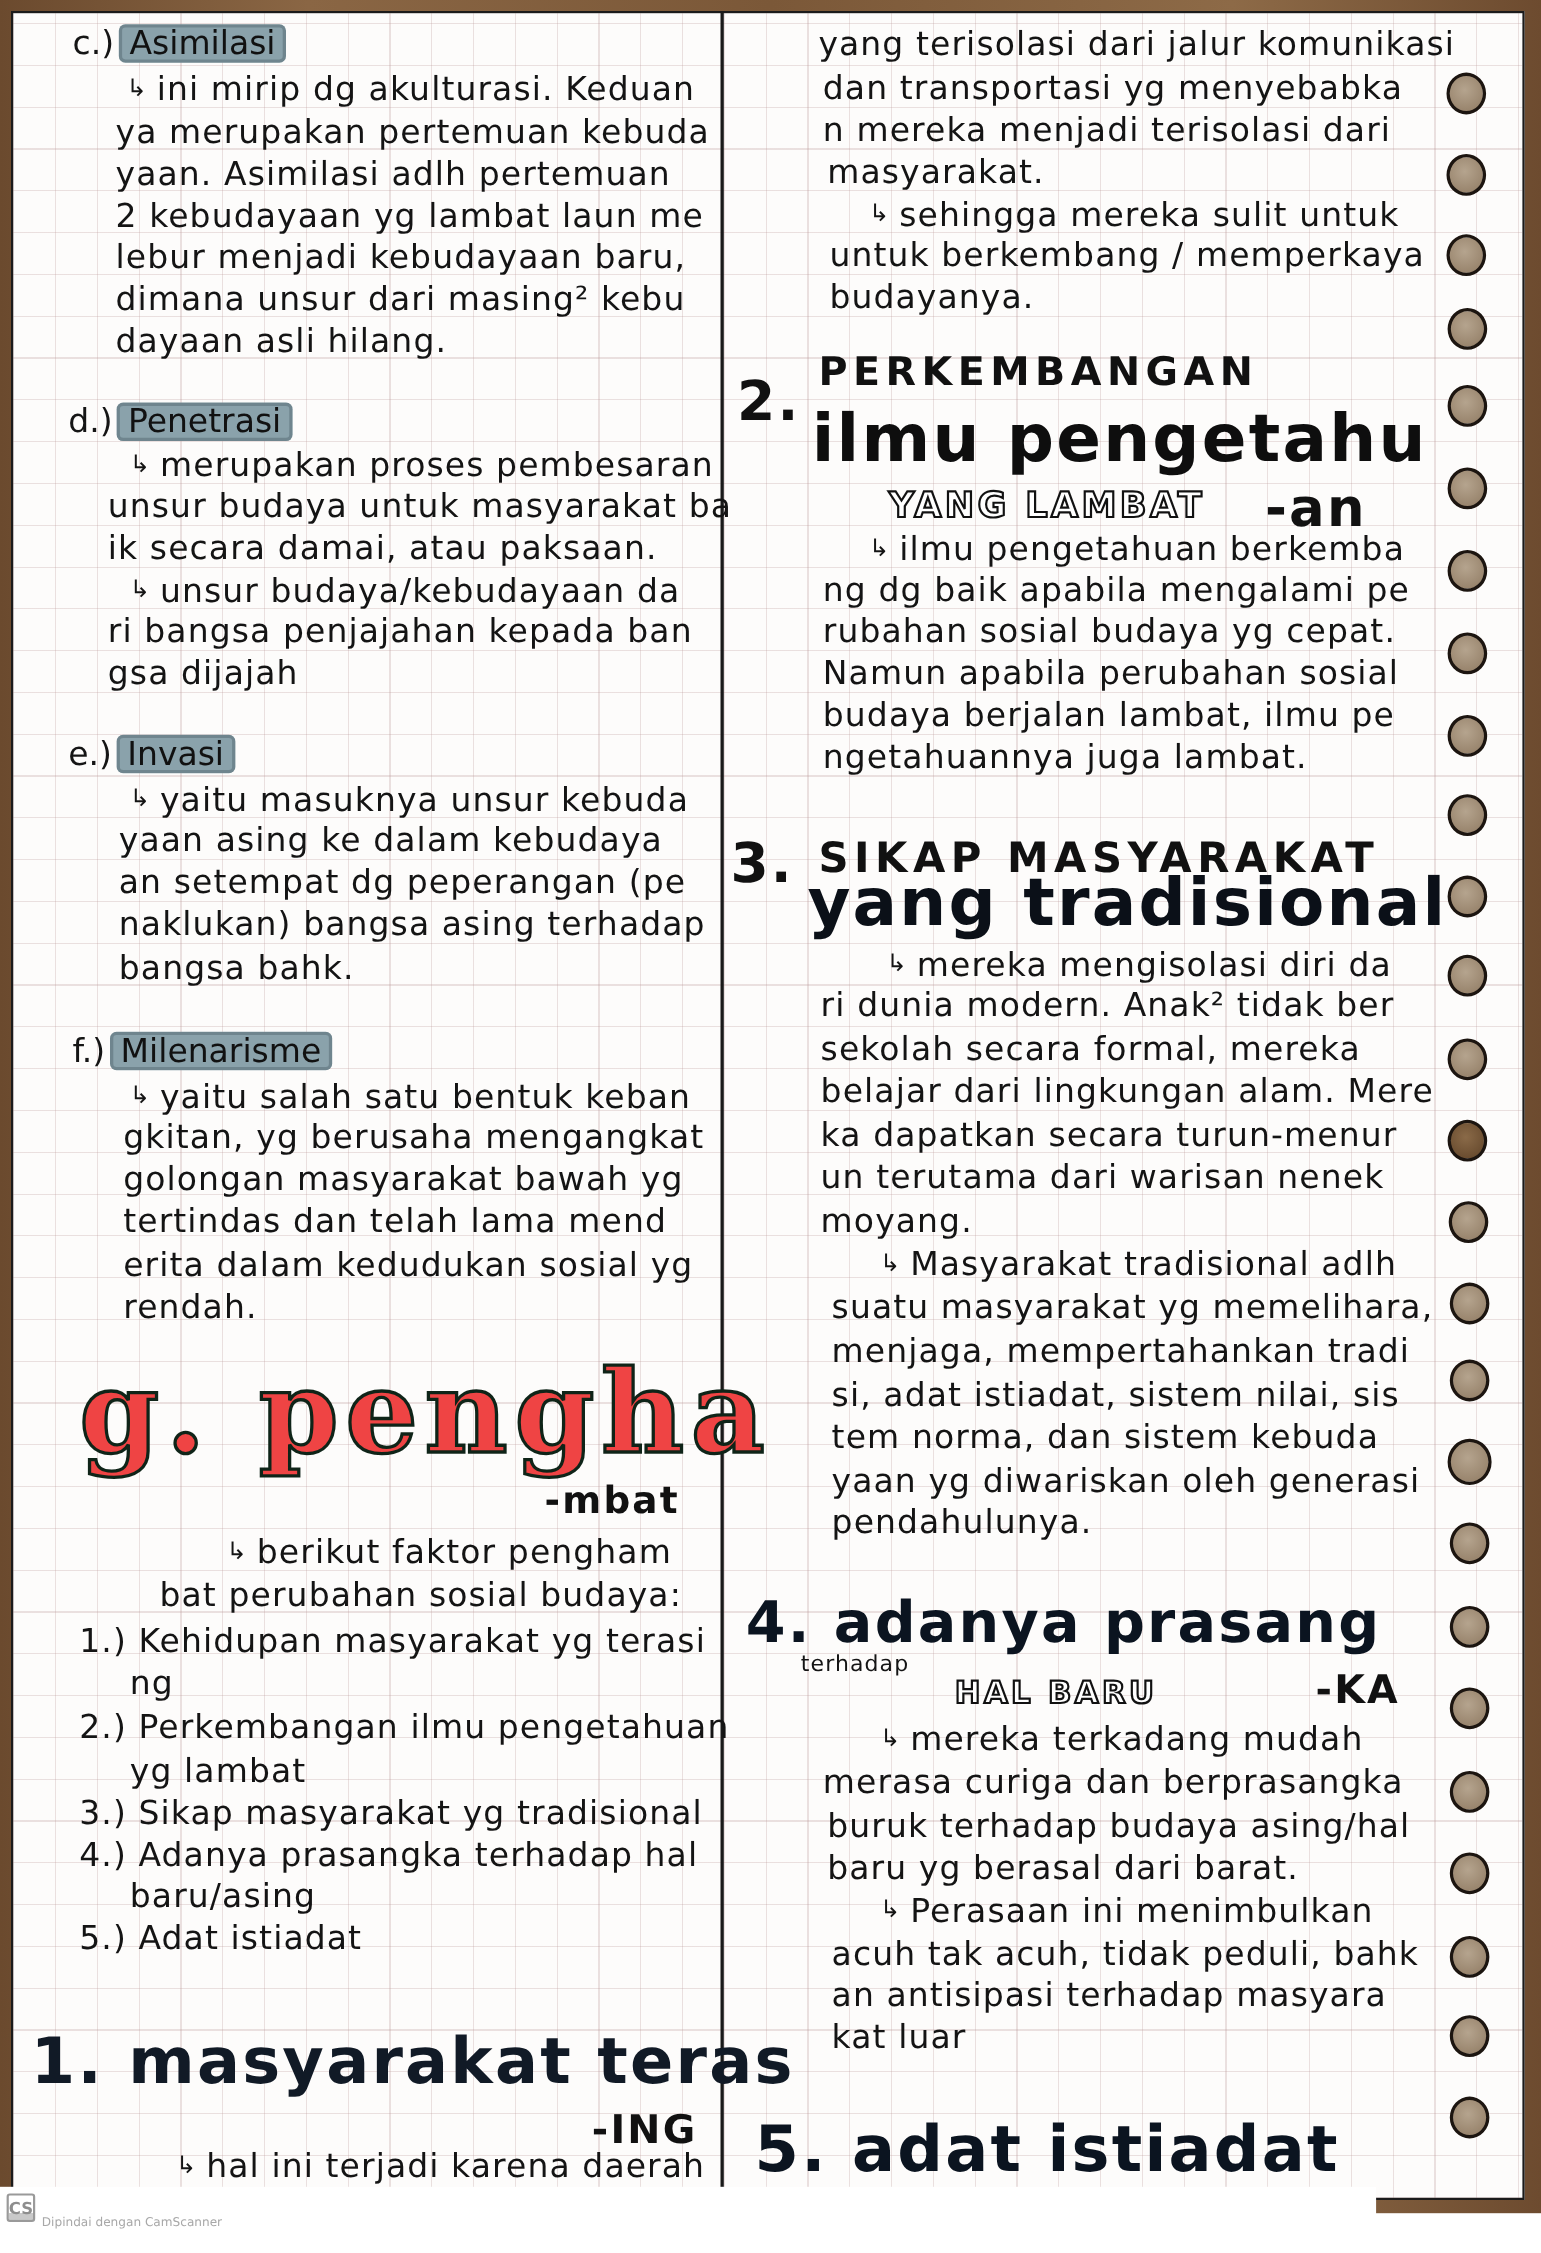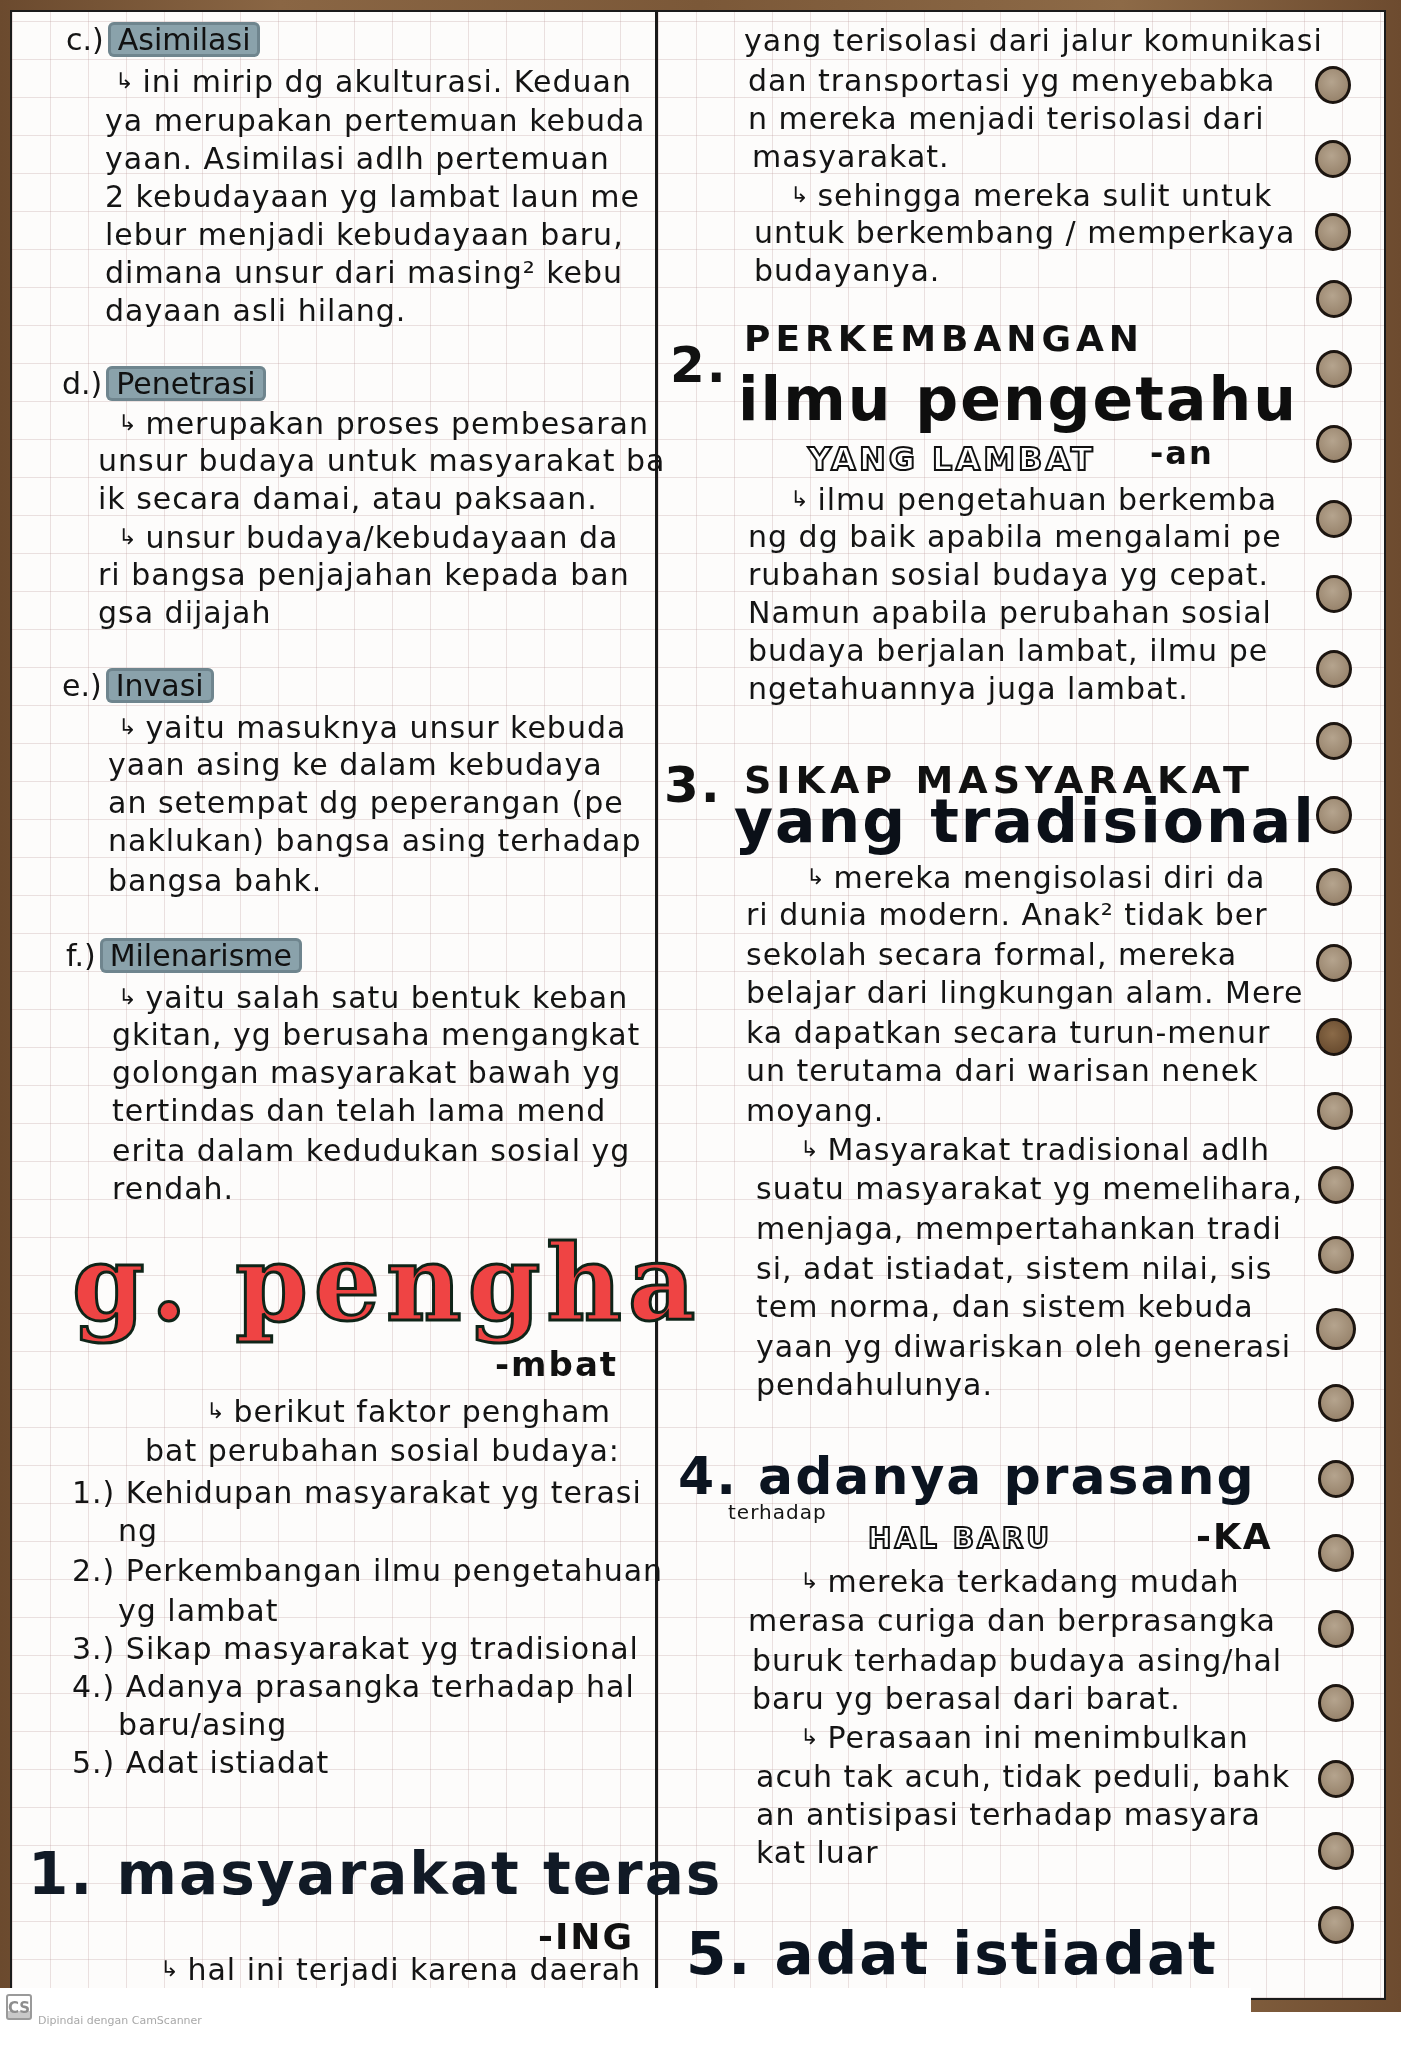--- a/index.html
+++ b/index.html
@@ -157,21 +157,21 @@
   <div class="hw" style="left:752px; top:138px;">masyarakat.</div>
   <div class="hw" style="left:790px; top:176px;"><span class="arrow">↳</span><span>sehingga mereka sulit untuk</span></div>
   <div class="hw" style="left:754px; top:214px;">untuk berkembang / memperkaya</div>
   <div class="hw" style="left:754px; top:252px;">budayanya.</div>
 </div>
 
 <div class="big" style="left:670px; top:336px; font-size:50px; color:#111;">2.</div>
 <div class="caps" style="left:744px; top:318px; font-size:36px;">PERKEMBANGAN</div>
 <div class="big" style="left:738px; top:364px; font-size:60px; color:#0e0e0e;">ilmu pengetahu</div>
 <div class="outline" style="left:808px; top:440px; font-size:32px;">YANG LAMBAT</div>
-<div class="big" style="left:1150px; top:434px; font-size:32px; color:#111;">-an</div>
+<div class="big" style="left:1150px; top:434px; font-size:48px; color:#111;">-an</div>
 <div>
   <div class="hw" style="left:790px; top:480px;"><span class="arrow">↳</span><span>ilmu pengetahuan berkemba</span></div>
   <div class="hw" style="left:748px; top:518px;">ng dg baik apabila mengalami pe</div>
   <div class="hw" style="left:748px; top:556px;">rubahan sosial budaya yg cepat.</div>
   <div class="hw" style="left:748px; top:594px;">Namun apabila perubahan sosial</div>
   <div class="hw" style="left:748px; top:632px;">budaya berjalan lambat, ilmu pe</div>
   <div class="hw" style="left:748px; top:670px;">ngetahuannya juga lambat.</div>
 </div>
 
 <div class="big" style="left:664px; top:756px; font-size:50px; color:#111;">3.</div>

